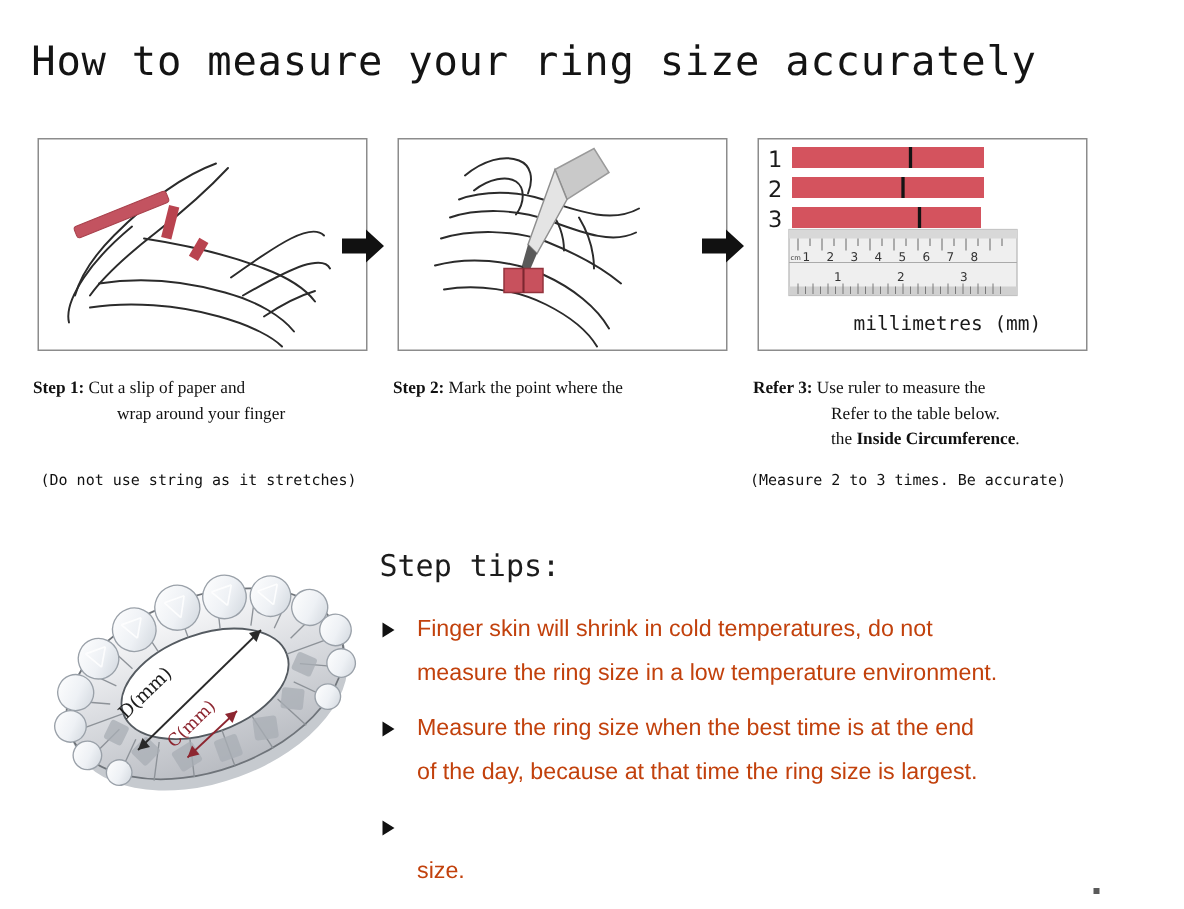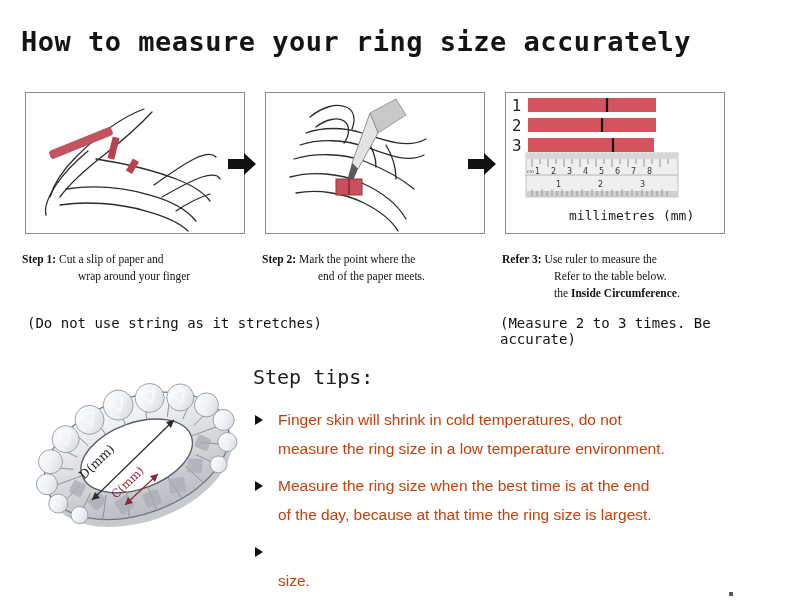--- a/index.html
+++ b/index.html
@@ -17,21 +17,21 @@
   }
 
   
   .title {
     position: absolute;
     left: 0; top: 26px;
     width: 712px;
     text-align: center;
     font-size: 27px;
     font-family: "DejaVu Sans Mono", monospace;
-    font-weight: 700;
+    font-weight: 400;
     letter-spacing: 0.5px;
     color: #141414;
     white-space: nowrap;
   }
 
   
   .panels { position: absolute; left: 0; top: 0; width: 789px; height: 340px; }
 
   .panel {
     position: absolute;
@@ -69,21 +69,21 @@
   .caption .cont.c3 { padding-left: 52px; }
   .bold-inline { font-weight: bold; }
 
   #cap1 { left: 22px; top: 251px; width: 236px; }
   #cap2 { left: 262px; top: 251px; width: 236px; }
   #cap3 { left: 502px; top: 251px; width: 260px; }
 
   .note {
     position: absolute;
     font-family: "DejaVu Sans Mono", monospace;
-    font-size: 14px;
+    font-size: 10px;
     color: #111;
   }
   #note1 { left: 27px; top: 315px; }
   #note3 { left: 500px; top: 315px; }
 
   
   #ring-figure {
     position: absolute;
     left: 24px; top: 352px;
     width: 225px; height: 205px;
@@ -299,21 +299,20 @@
   </div>
 </div>
 
 <div class="caption" id="cap1">
   <span class="step-label">Step 1:</span><span> Cut a slip of paper and</span>
   <span class="cont">wrap around your finger</span>
 </div>
 
 <div class="caption" id="cap2">
   <span class="step-label">Step 2:</span><span> Mark the point where the</span>
-  <span class="cont">end of the paper meets.</span>
 </div>
 
 <div class="caption" id="cap3">
   <span class="step-label">Refer 3:</span><span> Use ruler to measure the</span>
   <span class="cont c3">Refer to the table below.</span>
   <span class="cont c3"><span>the </span><span class="bold-inline">Inside Circumference</span><span>.</span></span>
 </div>
 
 <div class="note" id="note1">(Do not use string as it stretches)</div>
 <div class="note" id="note3">(Measure 2 to 3 times. Be accurate)</div>

